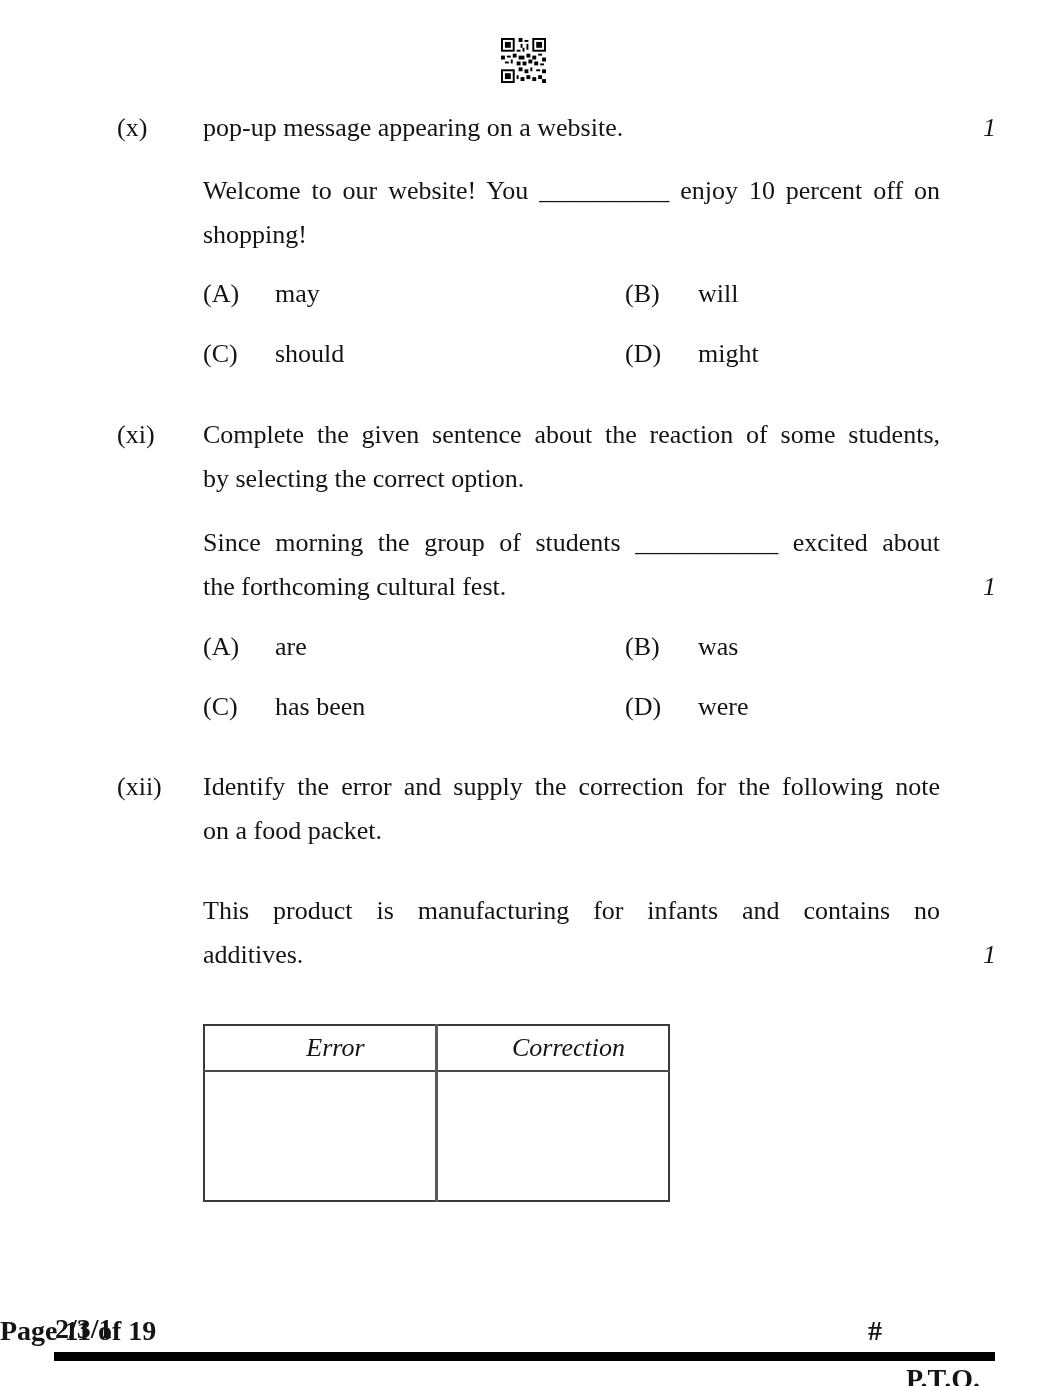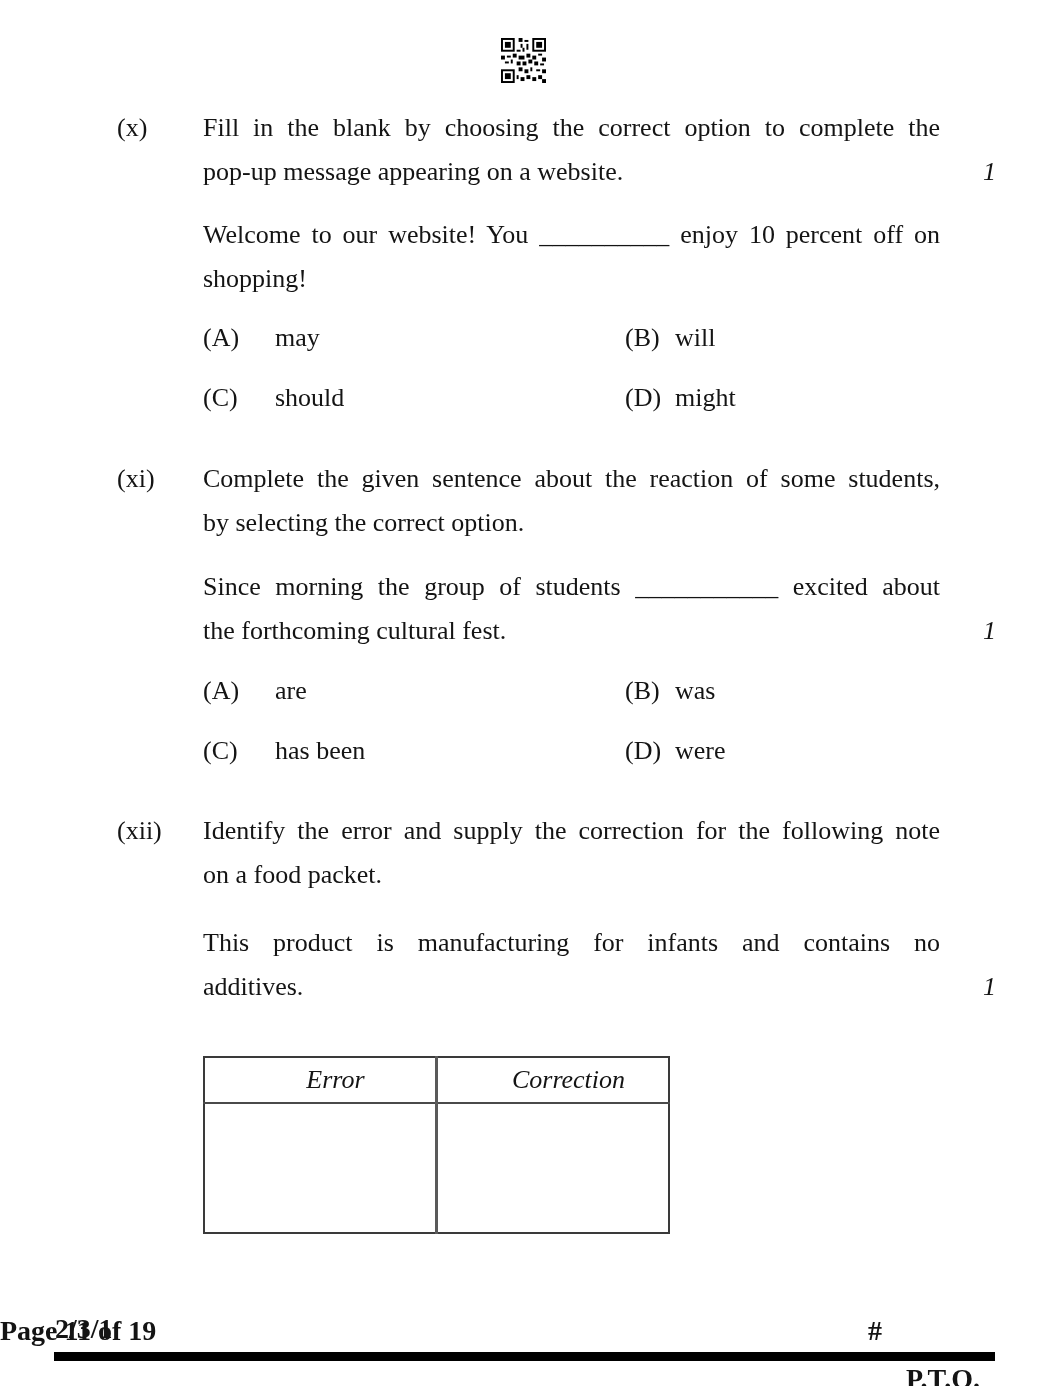--- a/index.html
+++ b/index.html
@@ -49,30 +49,30 @@
     font-style: italic;
     font-size: 26px;
   }
 
   .q-x   { margin-top: 23px; }
   .q-xi  { margin-top: 37px; }
   .q-xii { margin-top: 36px; }
 
   .passage-x   { margin-top: 19px; }
   .passage-xi  { margin-top: 20px; }
-  .passage-xii { margin-top: 24px; }
+  .passage-xii { margin-top: 36px; }
 
   .opts { margin-top: 15px; }
   .opts-xi { margin-top: 16px; }
   .opt-row { position: relative; height: 44px; margin-bottom: 16px; }
   .opt-row span { position: absolute; top: 0; }
   .opt-label-1 { left: 0; }
   .opt-text-1  { left: 72px; }
   .opt-label-2 { left: 422px; }
-  .opt-text-2  { left: 472px; }
+  .opt-text-2  { left: 495px; }
 
   .answer-table {
     margin-top: 47px;
     border-collapse: collapse;
     width: 467px;
     table-layout: fixed;
   }
   .answer-table th, .answer-table td {
     border: 2px solid #3a3a3a;
   }
@@ -156,21 +156,20 @@
       </g>
     </svg>
   </div>
 
   <div class="content">
 
     <section class="question q-x">
       <span class="q-label">(x)</span>
       <div class="q-body">
         <div class="prompt">
-          <div class="line">Fill in the blank by choosing the correct option to complete the</div>
           <div class="line last">
             <span>pop-up message appearing on a website.</span>
             <span class="marks">1</span>
           </div>
         </div>
         <div class="passage passage-x">
           <div class="line">Welcome to our website! You __________ enjoy 10 percent off on</div>
           <div class="line last">shopping!</div>
         </div>
         <div class="opts">

